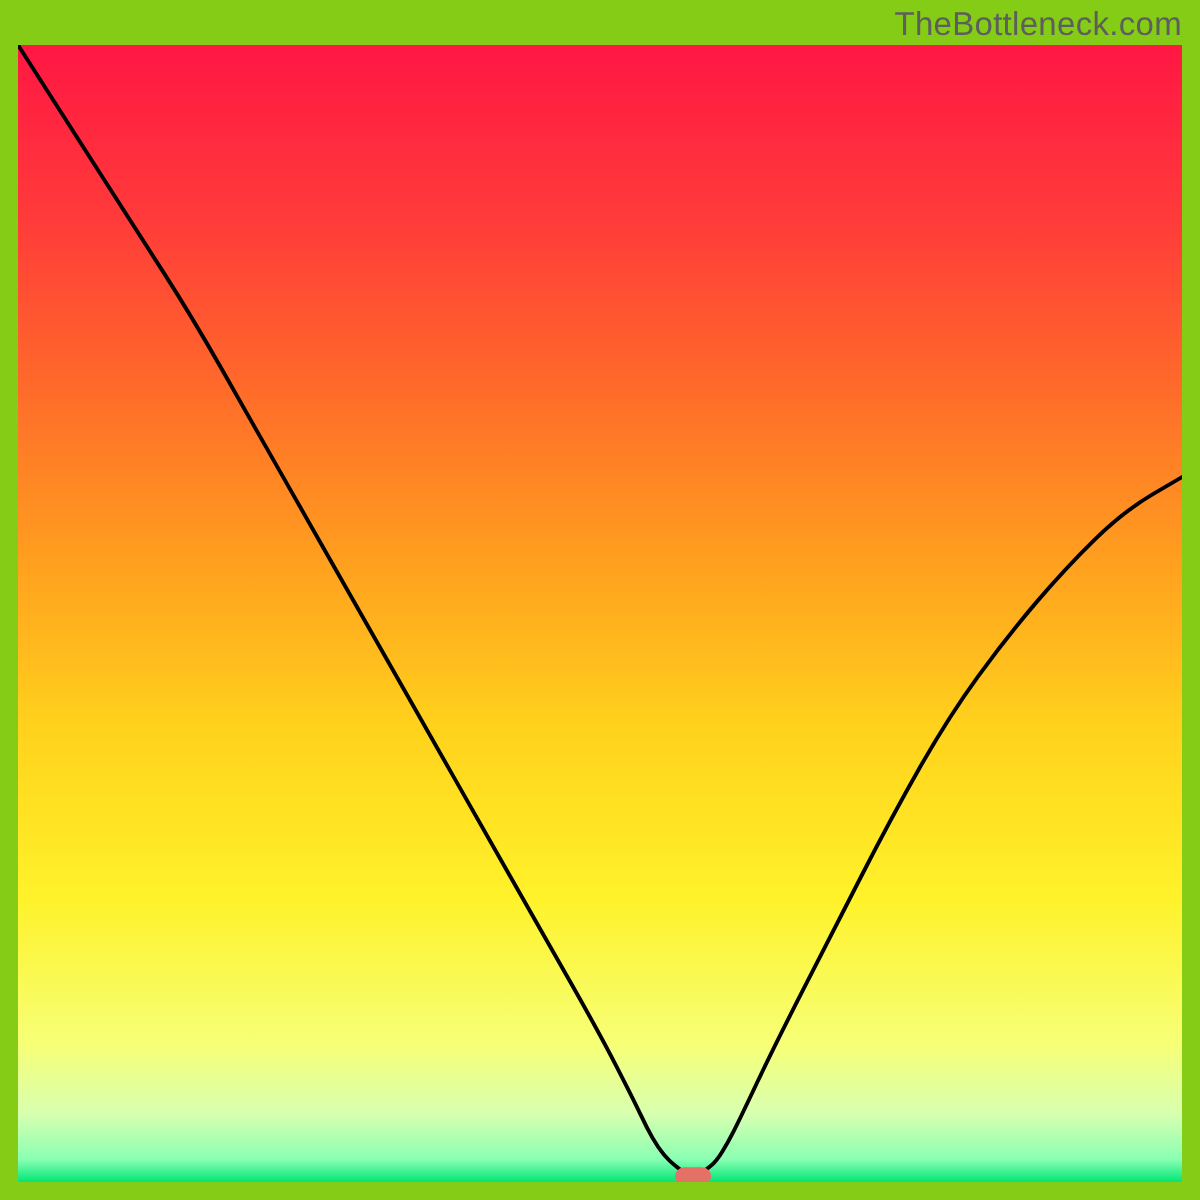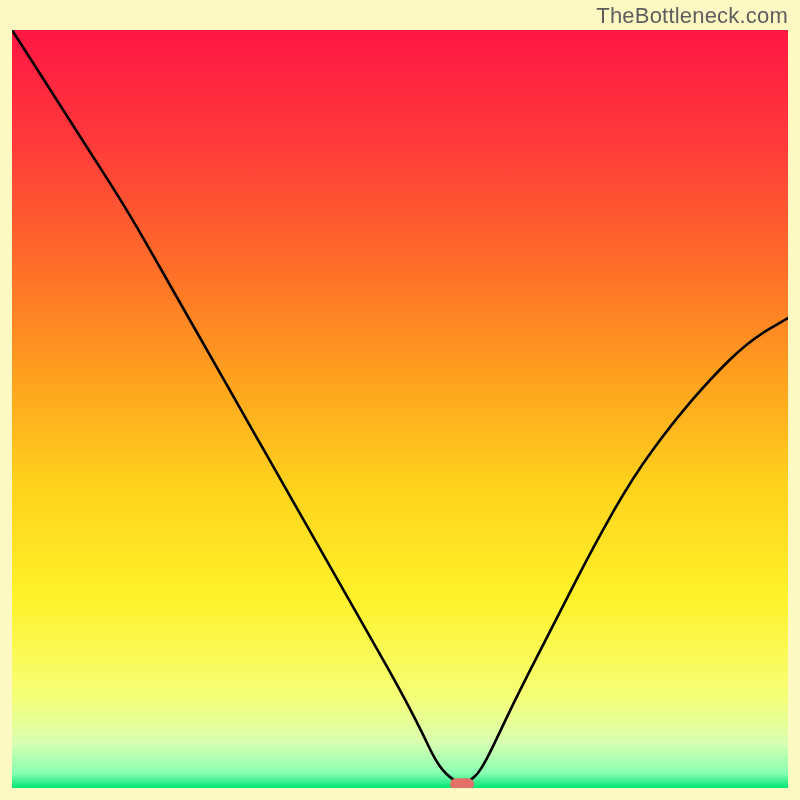--- a/index.html
+++ b/index.html
@@ -8,21 +8,21 @@
     width: 800px;
     height: 800px;
     background: #000;
     overflow: hidden;
     font-family: Arial, Helvetica, sans-serif;
   }
   .frame {
     position: relative;
     width: 800px;
     height: 800px;
-    background: #fef9c3;
+    background: #84cc16;
   }
   .watermark {
     position: absolute;
     top: 3px;
     right: 12px;
     color: #5e5e5e;
     font-size: 22px;
     font-weight: 500;
     letter-spacing: 0.2px;
     z-index: 20;

